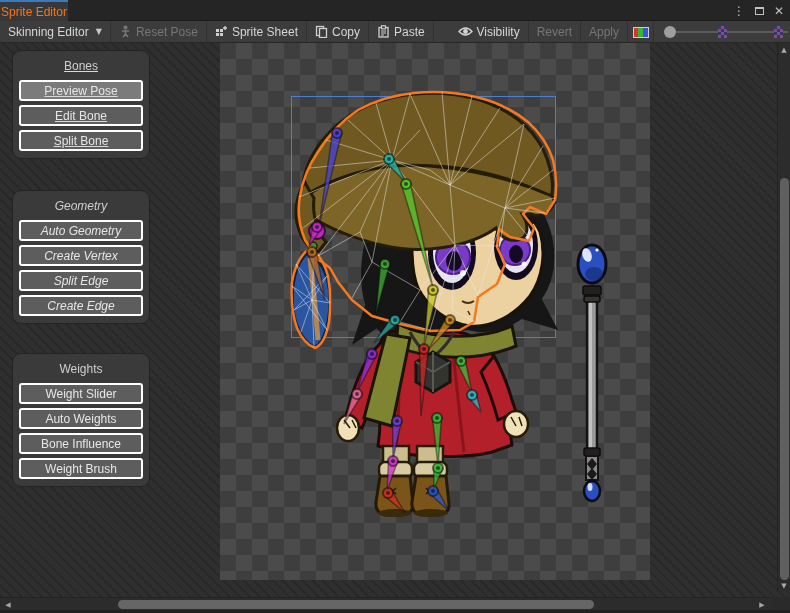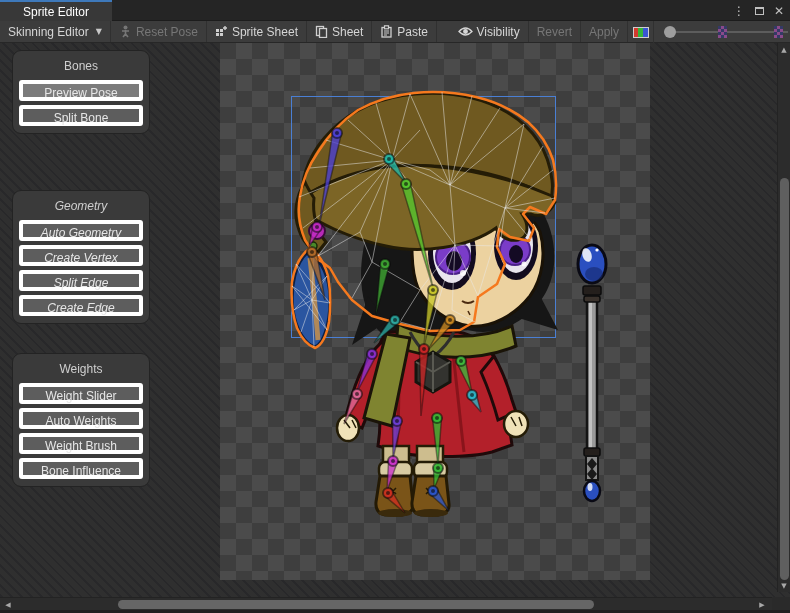--- a/index.html
+++ b/index.html
@@ -4,23 +4,23 @@
 <style>
   * { margin:0; padding:0; box-sizing:border-box; }
   html,body { background:#1f1f1f; }
   body { font-family:"Liberation Sans", sans-serif; }
   .window { position:relative; width:790px; height:613px; background:#282828; overflow:hidden;
             color:#d8d8d8; font-size:12px; }
 
   
   .titlebar { position:absolute; left:0; top:0; width:100%; height:21px; background:#252525;
               border-bottom:1px solid #1c1c1c; }
-  .tab { position:absolute; left:0; top:0; height:21px; width:112px; background:#383838;
+  .tab { position:absolute; left:0; top:0; height:21px; width:68px; background:#383838;
          border-top:2px solid #3e79bb; display:flex; align-items:center; justify-content:center;
-         color:#ffffff; }
+         color:#f97316; }
   .win-controls { position:absolute; right:4px; top:0; height:21px; display:flex; align-items:center; gap:6px; }
   .wc { color:#c0c0c0; font-family:"DejaVu Sans","Liberation Sans",sans-serif; font-size:12px;
         width:14px; text-align:center; cursor:default; }
   .maxbox { display:inline-block; width:9px; height:8px; border:1.5px solid #c0c0c0; border-top-width:2.5px; }
 
   
   .toolbar { position:absolute; left:0; top:21px; width:100%; height:22px; background:#3c3c3c;
              border-bottom:1px solid #272727; display:flex; align-items:stretch; }
   .tb-item { display:flex; align-items:center; gap:4px; padding:0 8px; border-right:1px solid #303030;
              color:#d6d6d6; white-space:nowrap; }
@@ -51,25 +51,25 @@
                   background-image:linear-gradient(45deg,#4b4b4b 25%,transparent 25% 75%,#4b4b4b 75%),
                                    linear-gradient(45deg,#4b4b4b 25%,transparent 25% 75%,#4b4b4b 75%);
                   background-size:32px 32px; background-position:0 0,16px 16px; }
   .texture-area svg { position:absolute; left:0; top:0; }
 
   
   .group { position:absolute; left:12px; width:138px; background:#3a3a3a;
            border:1px solid #232323; border-radius:9px; padding:5px 6px 7px; }
   .group h3 { font-size:12px; font-weight:normal; color:#cfcfcf; text-align:center; margin:3px 0 7px; }
   .gbtn { display:block; width:124px; height:21px; margin:0 auto 4px; background:#5d5d5d;
-          border:4px solid #ffffff; border-radius:3px; color:#e6e6e6; font-size:12px;
+          border:2px solid #ffffff; border-radius:3px; color:#e6e6e6; font-size:12px;
           text-align:center; line-height:19px; cursor:default; }
   .gbtn:last-child { margin-bottom:0; }
   .gbtn.active { background:#7b7b7b; }
-  #g-bones { top:7px; } #g-geometry { top:147px;font-style:italic; } #g-weights { top:310px; }
+  #g-bones { top:7px;text-decoration:underline; } #g-geometry { top:147px;font-style:italic; } #g-weights { top:310px; }
 
   
   .vscroll { position:absolute; left:777px; top:0; width:13px; height:549px; background:#2c2c2c;
              border-left:1px solid #232323; }
   .vthumb { position:absolute; left:2px; top:135px; width:9px; height:402px; background:#5f5f5f;
             border-radius:5px; }
   .sarrow { position:absolute; color:#a8a8a8; font-size:7px; font-family:"DejaVu Sans",sans-serif;
             width:100%; text-align:center; }
   .vscroll .up { top:3px; } .vscroll .down { top:539px; }
   .hscroll { position:absolute; left:0; top:554px; width:772px; height:13px; background:#2c2c2c;
@@ -117,21 +117,21 @@
           <rect x="5" y="8" width="3" height="3" fill="#cfcfcf"></rect>
         <path d="M10 1 L10 5 M8 3 L12 3" stroke="#cfcfcf" stroke-width="1.4"></path>
       </svg>
       <span>Sprite Sheet</span>
     </div>
     <div class="tb-item">
       <svg class="tb-icon" width="13" height="13" viewBox="0 0 13 13">
         <rect x="1.5" y="1.5" width="7" height="9" fill="none" stroke="#cfcfcf" stroke-width="1.3"></rect>
         <rect x="4.5" y="3.5" width="7" height="9" fill="#3c3c3c" stroke="#cfcfcf" stroke-width="1.3"></rect>
       </svg>
-      <span>Sheet</span>
+      <span>Copy</span>
     </div>
     <div class="tb-item">
       <svg class="tb-icon" width="13" height="13" viewBox="0 0 13 13">
         <rect x="2" y="2.5" width="9" height="9.5" fill="none" stroke="#cfcfcf" stroke-width="1.3"></rect>
         <rect x="4.5" y="0.8" width="4" height="3" fill="#3c3c3c" stroke="#cfcfcf" stroke-width="1.2"></rect>
         <path d="M4 6 L9 6 M4 8 L9 8 M4 10 L7 10" stroke="#cfcfcf" stroke-width="1"></path>
       </svg>
       <span>Paste</span>
     </div>
     <div class="tb-spacer"></div>
@@ -400,37 +400,38 @@
             <polygon points="429.4860903575064,493.8111277139949 449,511 436.5139096424936,488.1888722860051" fill="#2a55cc" opacity="0.78" stroke="rgba(10,10,10,0.55)" stroke-width="1.5"></polygon>
             <circle cx="433" cy="491" r="5" fill="#2a55cc" opacity="0.9" stroke="rgba(10,10,10,0.6)" stroke-width="2"></circle>
             <circle cx="433" cy="491" r="2" fill="rgba(10,10,10,0.6)"></circle>
           </g>
       </svg>
     </div>
 
     <div class="group" id="g-bones">
       <h3>Bones</h3>
       <div class="gbtn active">Preview Pose</div>
+      <div class="gbtn">Edit Bone</div>
       <div class="gbtn">Split Bone</div>
     </div>
 
     <div class="group" id="g-geometry">
       <h3>Geometry</h3>
       <div class="gbtn">Auto Geometry</div>
       <div class="gbtn">Create Vertex</div>
       <div class="gbtn">Split Edge</div>
       <div class="gbtn">Create Edge</div>
     </div>
 
     <div class="group" id="g-weights">
       <h3>Weights</h3>
       <div class="gbtn">Weight Slider</div>
       <div class="gbtn">Auto Weights</div>
+      <div class="gbtn">Bone Influence</div>
       <div class="gbtn">Weight Brush</div>
-      <div class="gbtn">Bone Influence</div>
     </div>
 
     <div class="vscroll">
       <div class="sarrow up">▲</div>
       <div class="vthumb"></div>
       <div class="sarrow down">▼</div>
     </div>
     <div class="hscroll">
       <div class="sarrow left">◀</div>
       <div class="hthumb"></div>

